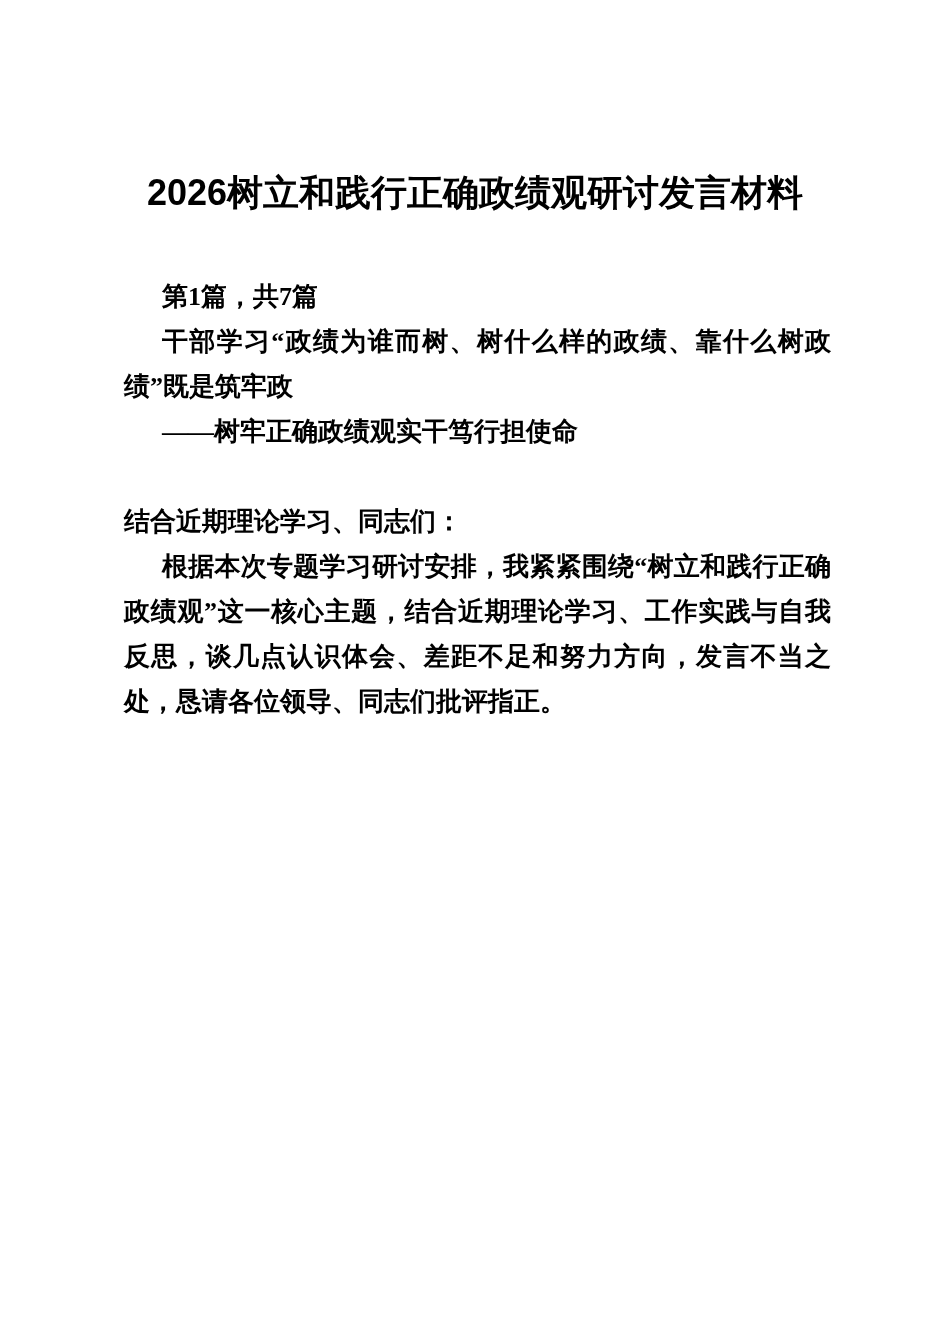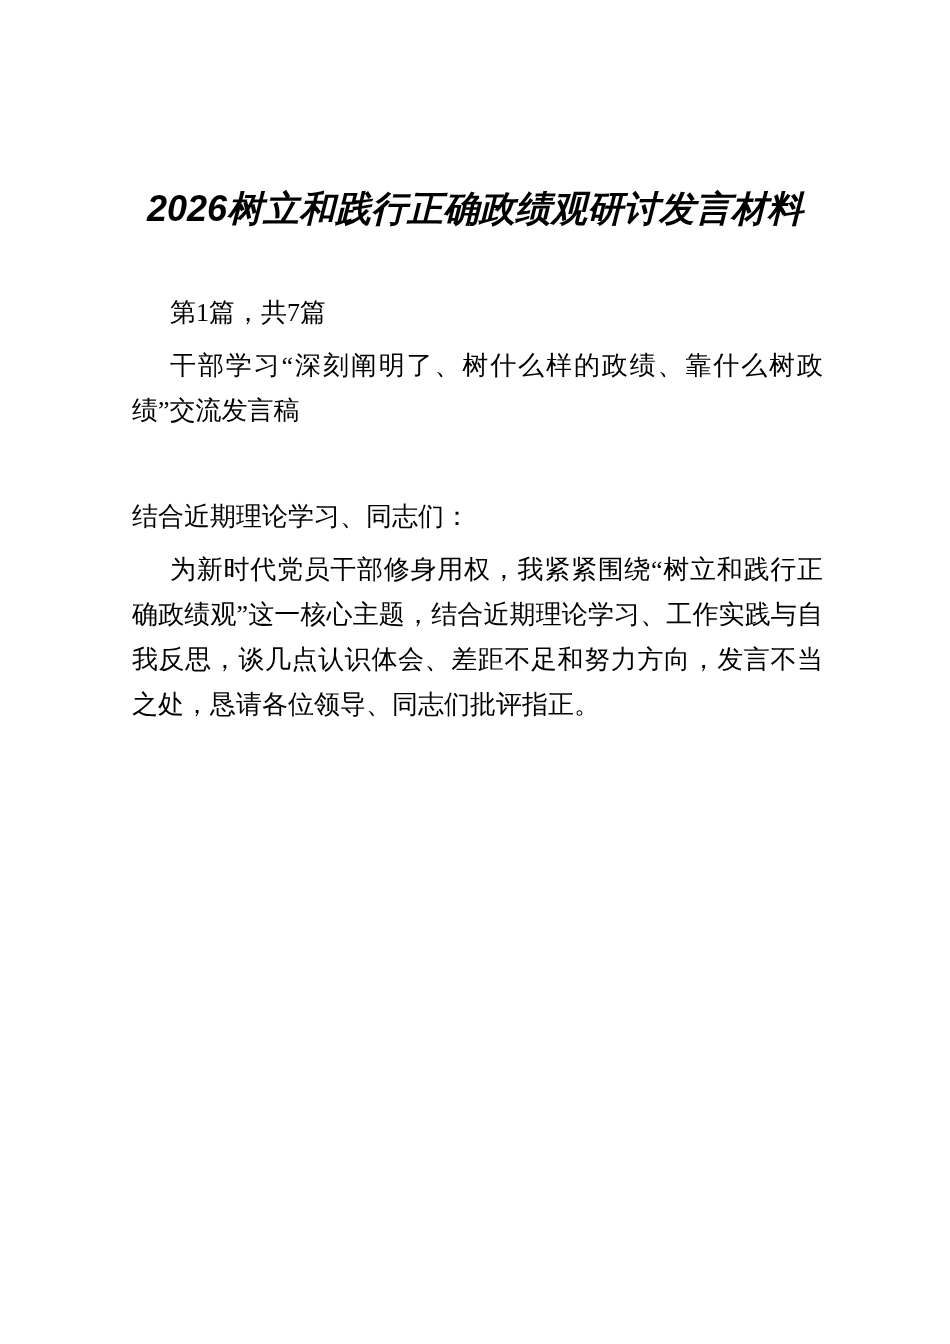--- a/index.html
+++ b/index.html
@@ -10,43 +10,43 @@
   .page {
     position: relative;
     width: 950px;
     height: 1344px;
     background: #ffffff;
     color: #000000;
     overflow: hidden;
     box-sizing: border-box;
   }
   .doc-title {
-    margin: 16px;
+    margin: 0;
     padding-top: 172px;
     text-align: center;
     font-family: "Liberation Sans", "DejaVu Sans", sans-serif;
     font-weight: 700;
     font-size: 36px;
     line-height: 42px;
     letter-spacing: 0px;
     color: #000000;
-    font-style: italic;
   }
   .content {
     width: 707px;
     margin-left: 124px;
     font-family: "Liberation Serif", "DejaVu Serif", serif;
     font-size: 26px;
     line-height: 45px;
     color: #000000;
   }
   .content p {
-    margin: 8px;
+    margin: 0;
     text-align: justify;
     text-justify: inter-character;
+    font-weight: bold;
   }
   .first-block {
     margin-top: 60px !important;
   }
   .indent {
     text-indent: 38px;
   }
   .blank-line {
     height: 45px;
   }
@@ -59,24 +59,25 @@
 <body>
 
 <div class="page">
 
   <h1 class="doc-title">2026树立和践行正确政绩观研讨发言材料</h1>
 
   <div class="content">
 
     <p class="indent first-block">第1篇，共7篇</p>
 
-    <p class="indent">干部学习“深刻阐明了、树什么样的政绩、靠什么树政绩”交流发言稿</p>
+    <p class="indent">干部学习“政绩为谁而树、树什么样的政绩、靠什么树政绩”既是筑牢政</p>
 
+    <p class="indent">——树牢正确政绩观实干笃行担使命</p>
 
     <div class="blank-line"></div>
 
     <p>结合近期理论学习、同志们：</p>
 
-    <p class="indent">为新时代党员干部修身用权，我紧紧围绕“树立和践行正确政绩观”这一核心主题，结合近期理论学习、工作实践与自我反思，谈几点认识体会、差距不足和努力方向，发言不当之处，恳请各位领导、同志们批评指正。</p>
+    <p class="indent">根据本次专题学习研讨安排，我紧紧围绕“树立和践行正确政绩观”这一核心主题，结合近期理论学习、工作实践与自我反思，谈几点认识体会、差距不足和努力方向，发言不当之处，恳请各位领导、同志们批评指正。</p>
 
 
   </div>
 </div>
 
 </body></html>

